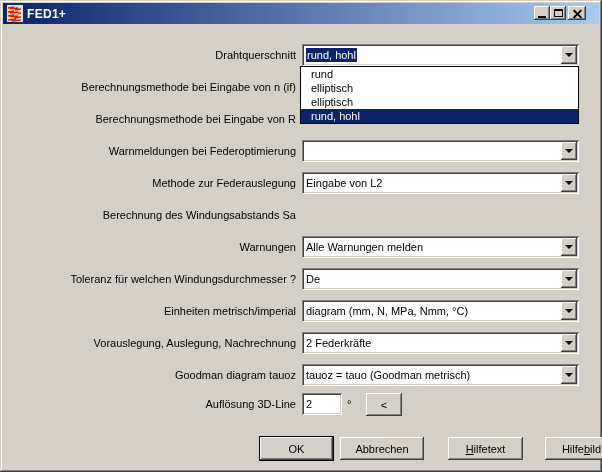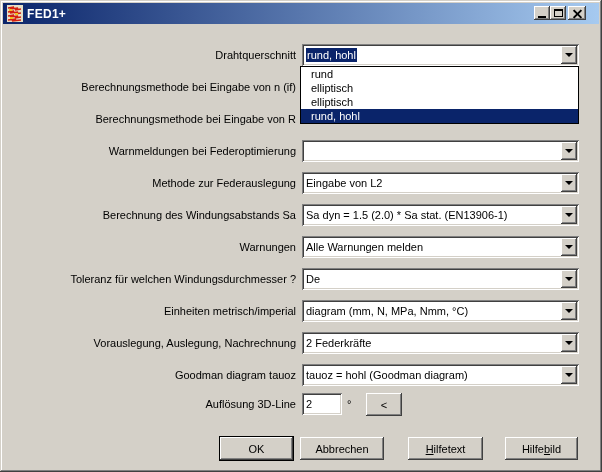--- a/index.html
+++ b/index.html
@@ -94,20 +94,21 @@
     display:flex;align-items:center;justify-content:center;font-size:11px;
   }
 
   
   .push-btn{
     position:absolute;top:437px;height:23px;background:#d4d0c8;
     box-shadow: inset -1px -1px #404040, inset 1px 1px #fff,
                 inset -2px -2px #808080, inset 2px 2px #d4d0c8;
     display:flex;align-items:center;justify-content:center;font-size:11px;
     white-space:nowrap;
+    margin-left:40px;
   }
   .push-btn.default{
     top:436px;height:25px;border:1px solid #000;
   }
   .u{text-decoration:underline;}
 </style>
 </head>
 <body>
 
 <div class="window">
@@ -167,26 +168,20 @@
 
   <div class="row-label" style="top:172px">Methode zur Federauslegung</div>
   <div class="combo" style="top:172px">
     <span class="combo-text">Eingabe von L2</span>
     <span class="drop-btn">
         <span class="arrow-down"></span>
       </span>
   </div>
 
   <div class="row-label" style="top:204px">Berechnung des Windungsabstands Sa</div>
-  <div class="combo" style="top:204px">
-    <span class="combo-text">Sa dyn = 1.5 (2.0) * Sa stat. (EN13906-1)</span>
-    <span class="drop-btn">
-        <span class="arrow-down"></span>
-      </span>
-  </div>
 
   <div class="row-label" style="top:236px">Warnungen</div>
   <div class="combo" style="top:236px">
     <span class="combo-text">Alle Warnungen melden</span>
     <span class="drop-btn">
         <span class="arrow-down"></span>
       </span>
   </div>
 
   <div class="row-label" style="top:268px">Toleranz für welchen Windungsdurchmesser ?</div>
@@ -208,21 +203,21 @@
   <div class="row-label" style="top:332px">Vorauslegung, Auslegung, Nachrechnung</div>
   <div class="combo" style="top:332px">
     <span class="combo-text">2 Federkräfte</span>
     <span class="drop-btn">
         <span class="arrow-down"></span>
       </span>
   </div>
 
   <div class="row-label" style="top:364px">Goodman diagram tauoz</div>
   <div class="combo" style="top:364px">
-    <span class="combo-text">tauoz = hohl (Goodman diagram)</span>
+    <span class="combo-text">tauoz = tauo (Goodman metrisch)</span>
     <span class="drop-btn">
         <span class="arrow-down"></span>
       </span>
   </div>
 
   <div class="row-label" style="top:393px">Auflösung 3D-Line</div>
   <input class="text-input" type="text" value="2" style="">
   <span class="unit">°</span>
   <span class="small-btn">&lt;</span>
 

